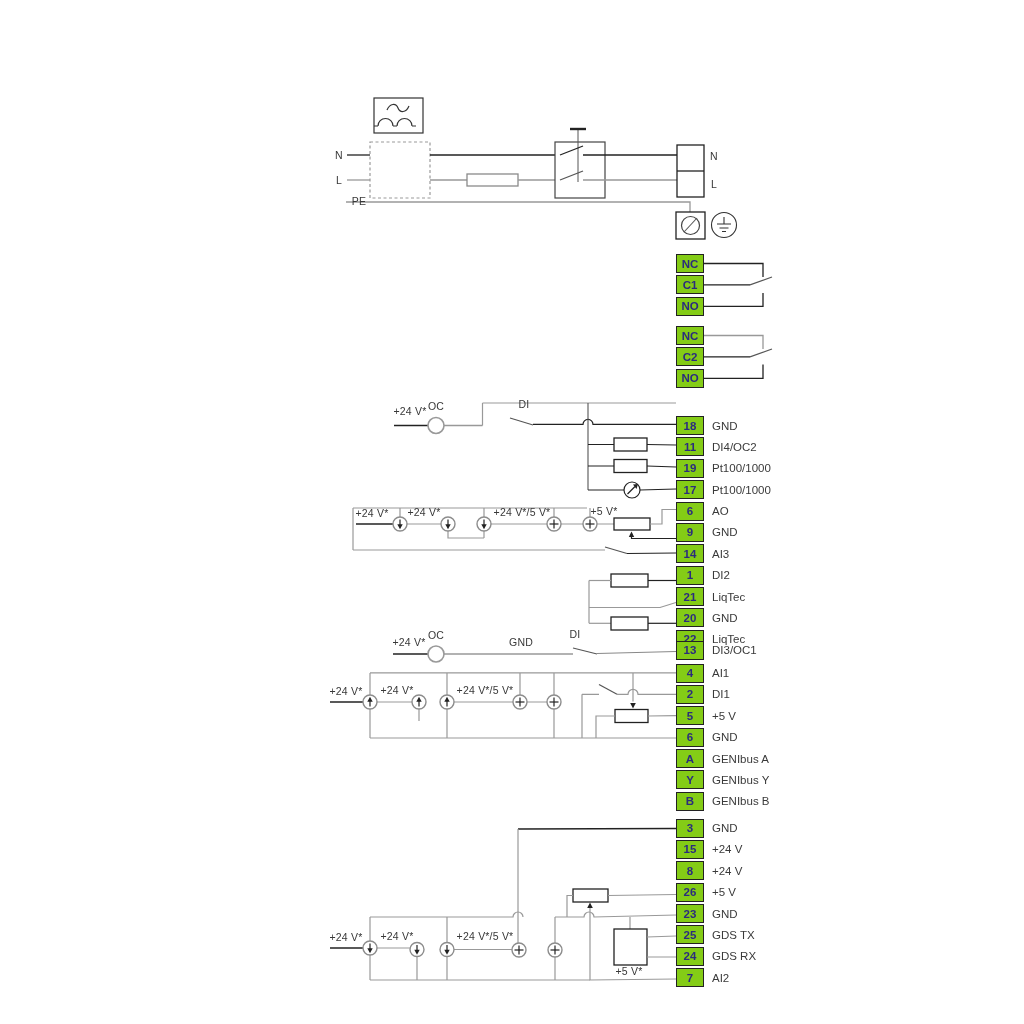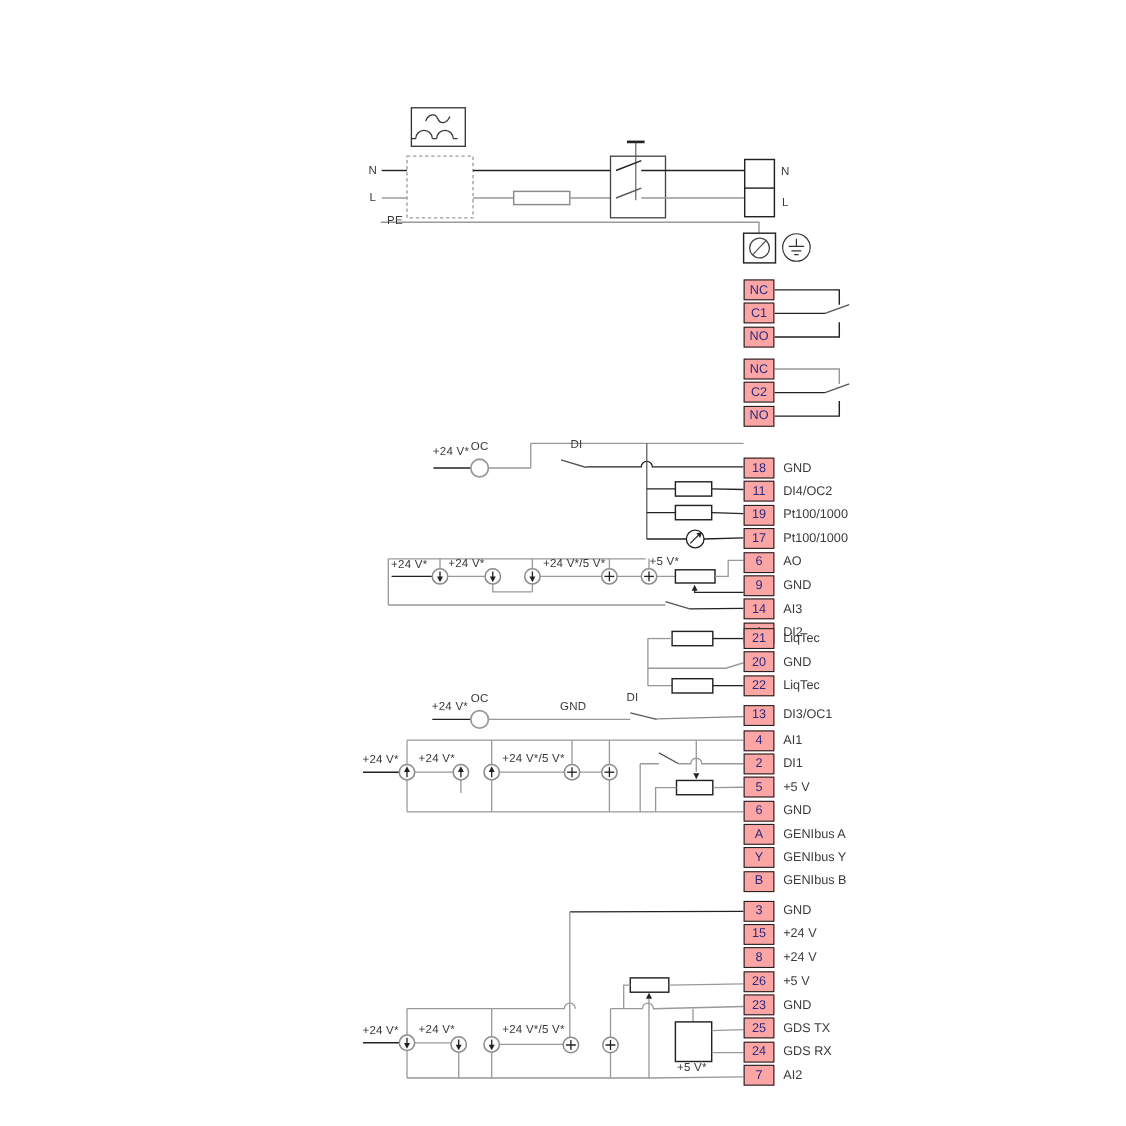--- a/index.html
+++ b/index.html
@@ -3,22 +3,22 @@
 <meta charset="utf-8">
 <style>
   html,body{margin:0;padding:0;background:#fff;}
   #stage{position:relative;width:1024px;height:1024px;background:#ffffff;overflow:hidden;
          font-family:"Liberation Sans", sans-serif;}
   svg{position:absolute;left:0;top:0;}
   .flabel{position:absolute;transform:translate(-50%,-50%);font-size:10.5px;color:#383838;
           white-space:nowrap;letter-spacing:0.2px;}
   .tgroup{position:absolute;left:676px;}
   .trow{height:19px;margin-bottom:2.4px;position:relative;}
-  .tbox{box-sizing:border-box;width:28px;height:19px;border:1.3px solid #222;background:#fca5a5;
-        color:#2b2b7e;font-size:11.5px;display:flex;align-items:center;justify-content:center;}
+  .tbox{box-sizing:border-box;width:28px;height:19px;border:1.3px solid #222;background:#84cc16;
+        color:#2b2b7e;font-size:11.5px;display:flex;align-items:center;justify-content:center;font-weight:bold;}
   .tlabel{position:absolute;left:36px;top:50%;transform:translateY(-50%);font-size:11.5px;
           color:#3a3a3a;white-space:nowrap;}
 </style>
 </head>
 <body>
 
 <div id="stage">
 
 <svg width="1024" height="1024" viewBox="0 0 1024 1024">
   <defs>
@@ -289,21 +289,21 @@
     </div>
       <div class="trow">
       <div class="tbox">14</div>
       <div class="tlabel">AI3</div>
     </div>
       <div class="trow">
       <div class="tbox">1</div>
       <div class="tlabel">DI2</div>
     </div>
     </div>
-<div class="tgroup" style="top:571px;">
+<div class="tgroup" style="top:587px;">
 
 <div class="trow">
       <div class="tbox">21</div>
       <div class="tlabel">LiqTec</div>
     </div>
       <div class="trow">
       <div class="tbox">20</div>
       <div class="tlabel">GND</div>
     </div>
       <div class="trow">

